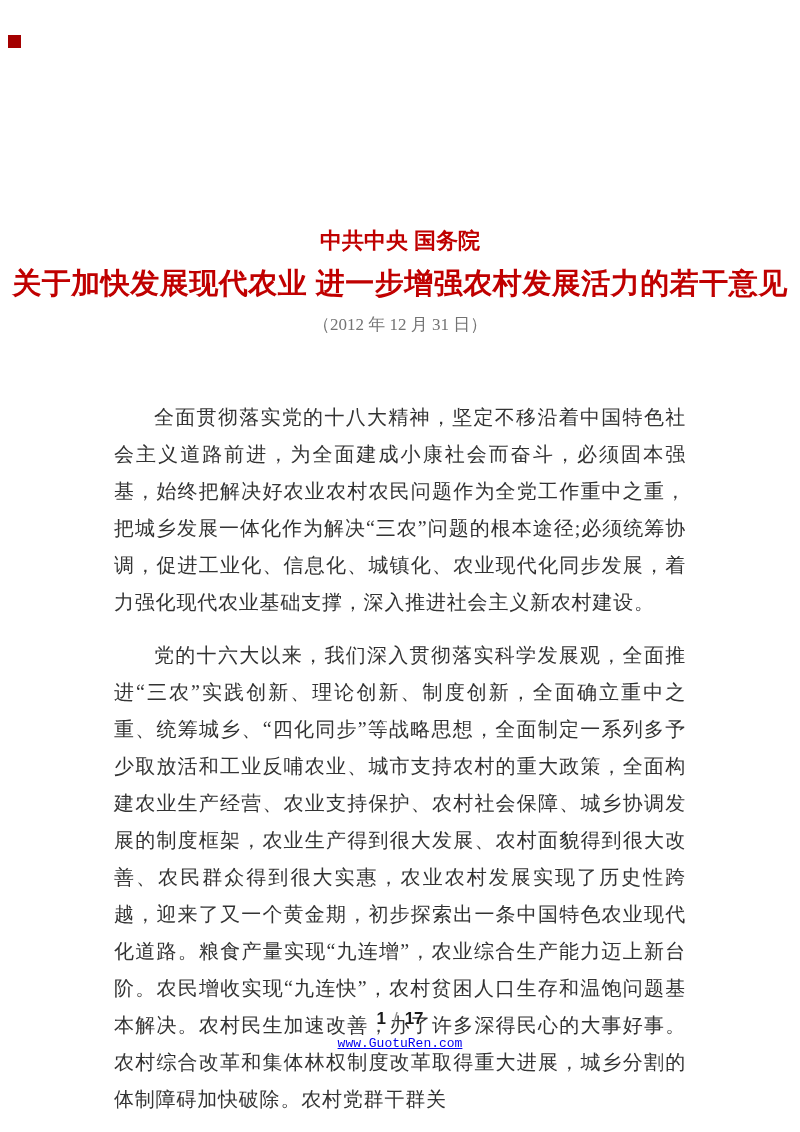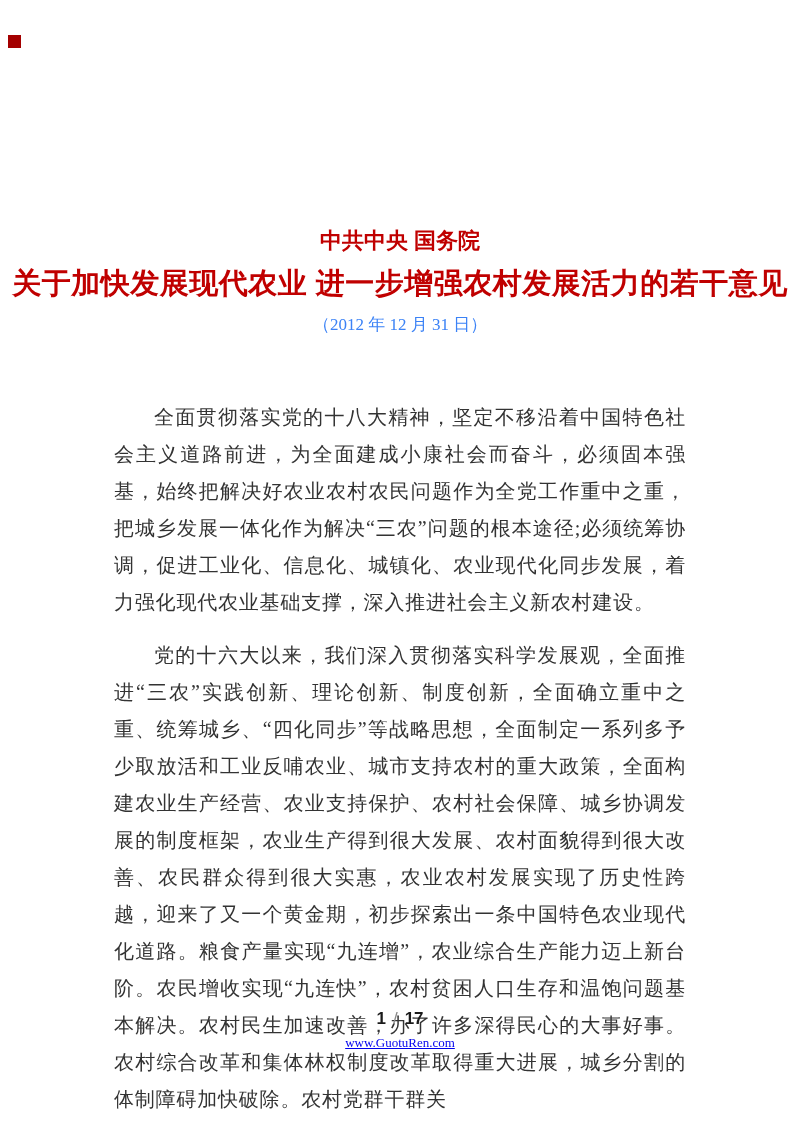--- a/index.html
+++ b/index.html
@@ -39,21 +39,21 @@
     font-size: 29px;
     line-height: 30px;
     letter-spacing: 0.5px;
   }
   .date-line {
     position: absolute;
     left: 0;
     top: 314px;
     width: 800px;
     text-align: center;
-    color: #3b82f6;
+    color: #737373;
     font-family: "Liberation Serif", "DejaVu Serif", serif;
     font-size: 17px;
     line-height: 22px;
   }
   .body-text {
     position: absolute;
     left: 98px;
     top: 383px;
     width: 604px;
     font-family: "Liberation Serif", "DejaVu Serif", serif;
@@ -86,21 +86,21 @@
     margin: 0 7px;
   }
   .footer-link-row {
     position: absolute;
     left: 0;
     top: 1033px;
     width: 800px;
     text-align: center;
   }
   .site-link {
-    font-family: Liberation Serif, serif;
+    font-family: Liberation Mono, monospace;
     font-size: 13px;
     color: #0000ee;
     text-decoration: underline;
     cursor: pointer;
     margin-top: 44px;
   }
 </style>
 </head>
 <body>
 

